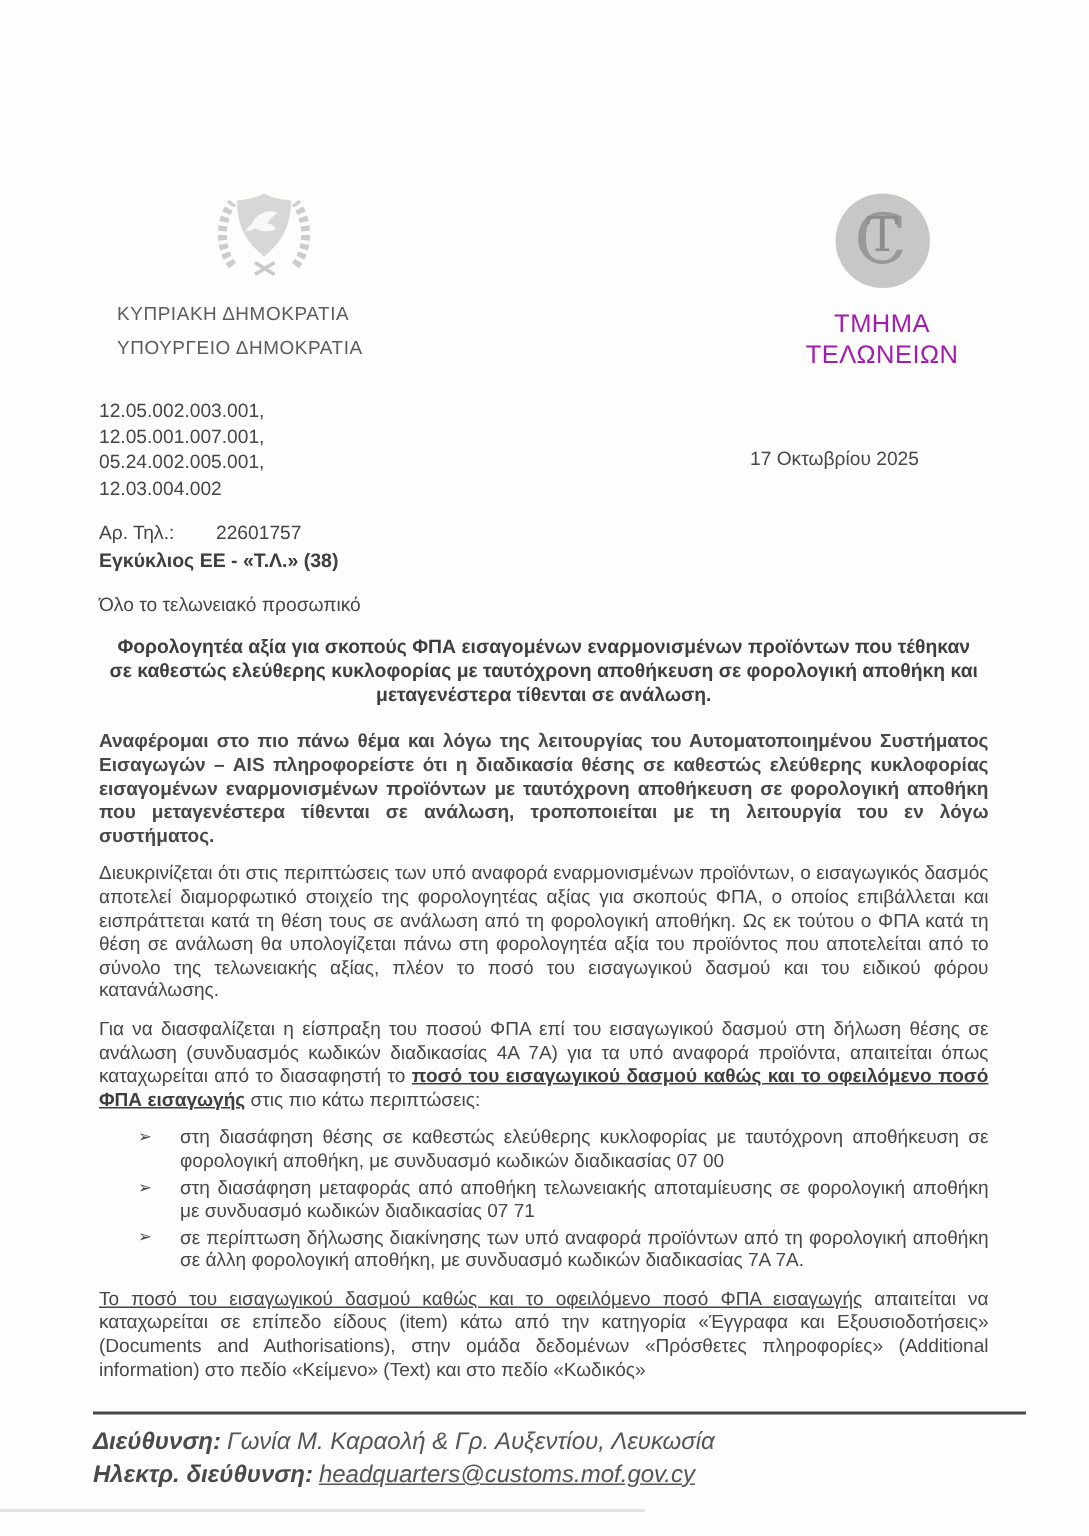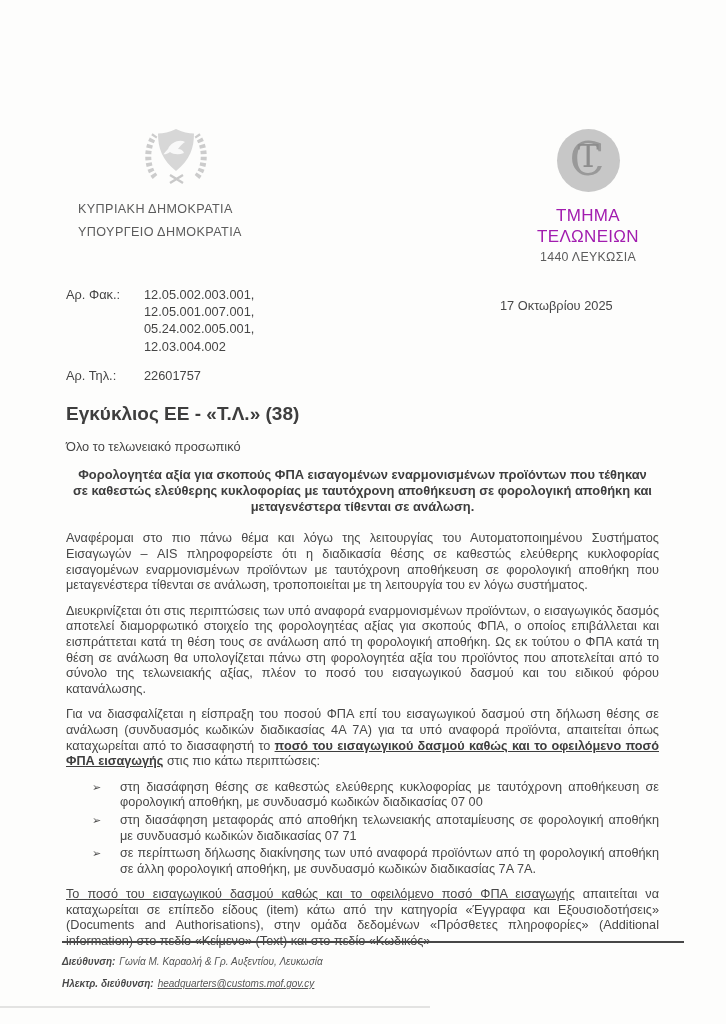--- a/index.html
+++ b/index.html
@@ -92,22 +92,22 @@
   .date {
     position: absolute;
     left: 500px;
     top: 298px;
     font-size: 12.8px;
     color: #474747;
   }
 
   
   .circular {
-    margin-top: 19px;
-    font-size: 19px;
+    margin-top: 3px;
+    font-size: 13px;
     font-weight: 700;
     color: #3e3e3e;
   }
   .recipient {
     margin-top: 14px;
     font-size: 12.8px;
   }
   .subject {
     margin: 13px auto 0 auto;
     max-width: 586px;
@@ -117,21 +117,21 @@
     line-height: 15.8px;
     color: #3e3e3e;
   }
   .para {
     margin: 10px 0 0 0;
     font-size: 12.7px;
     line-height: 15.6px;
     text-align: justify;
     color: #474747;
   }
-  .para.first { margin-top: 17px; }
+  .para.first { margin-top: 17px; font-weight: bold; }
   .bold-underline { font-weight: 700; text-decoration: underline; color: #3e3e3e; }
   .underline { text-decoration: underline; }
 
   .bullets { margin: 10px 0 0 0; padding: 0; list-style: none; }
   .bullets li {
     display: flex;
     margin-top: 2px;
     font-size: 12.7px;
     line-height: 15.6px;
     text-align: justify;
@@ -150,21 +150,21 @@
   
   .footer {
     position: absolute;
     left: 62px;
     right: 42px;
     top: 941px;
     border-top: 2px solid #474747;
     padding-top: 8px;
     display: flex;
     font-style: italic;
-    font-size: 10px;
+    font-size: 16px;
     color: #555555;
   }
   .f-col-left { width: 326px; flex: 0 0 326px; }
   .f-col-right { flex: 1; }
   .f-row { line-height: 22px; white-space: nowrap; }
   .f-label { font-weight: 700; margin-right: 4px; color: #4a4a4a; }
   .f-link { text-decoration: underline; }
 
   .scan-artifact {
     position: absolute;
@@ -192,31 +192,29 @@
       <div class="lh-line1">ΚΥΠΡΙΑΚΗ ΔΗΜΟΚΡΑΤΙΑ</div>
       <div class="lh-line2">ΥΠΟΥΡΓΕΙΟ ΔΗΜΟΚΡΑΤΙΑ</div>
     </div>
 
     <div class="lh-right">
       <div class="customs-logo">
         <span class="mono-c">C</span>
         <span class="mono-t">T</span>
       </div>
       <div class="lh-line1">ΤΜΗΜΑ ΤΕΛΩΝΕΙΩΝ</div>
-      <div class="lh-line2">1440 ΛΕΥΚΩΣΙΑ</div>
     </div>
   </div>
 
   <div class="date">17 Οκτωβρίου 2025</div>
 
   <div class="content">
 
     <div class="refs">
       <div class="ref-row">
-        <span class="ref-label">Αρ. Φακ.:</span>
         <div class="ref-nums">
           <div>12.05.002.003.001,</div>
           <div>12.05.001.007.001,</div>
           <div>05.24.002.005.001,</div>
           <div>12.03.004.002</div>
         </div>
       </div>
       <div class="ref-row tel-row">
         <span class="ref-label">Αρ. Τηλ.:</span>
         <span>22601757</span>

